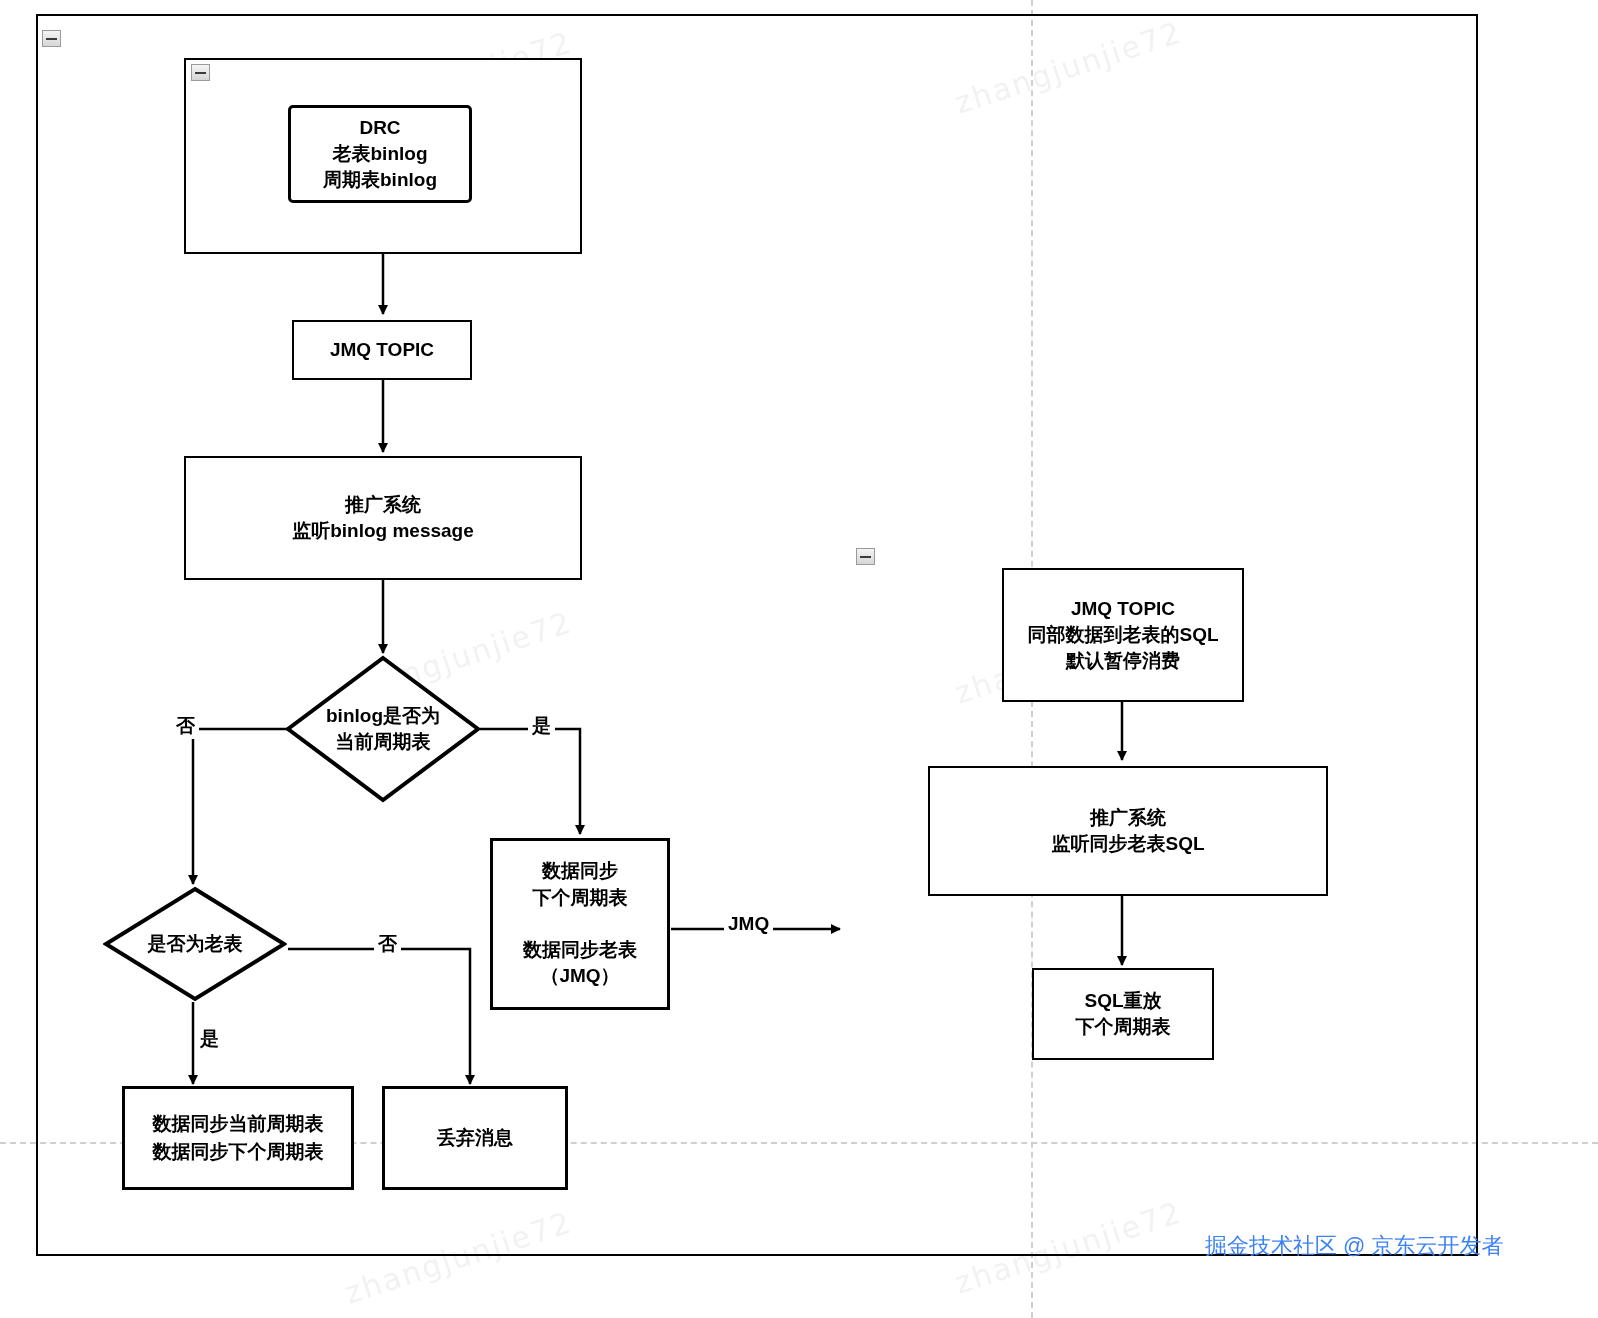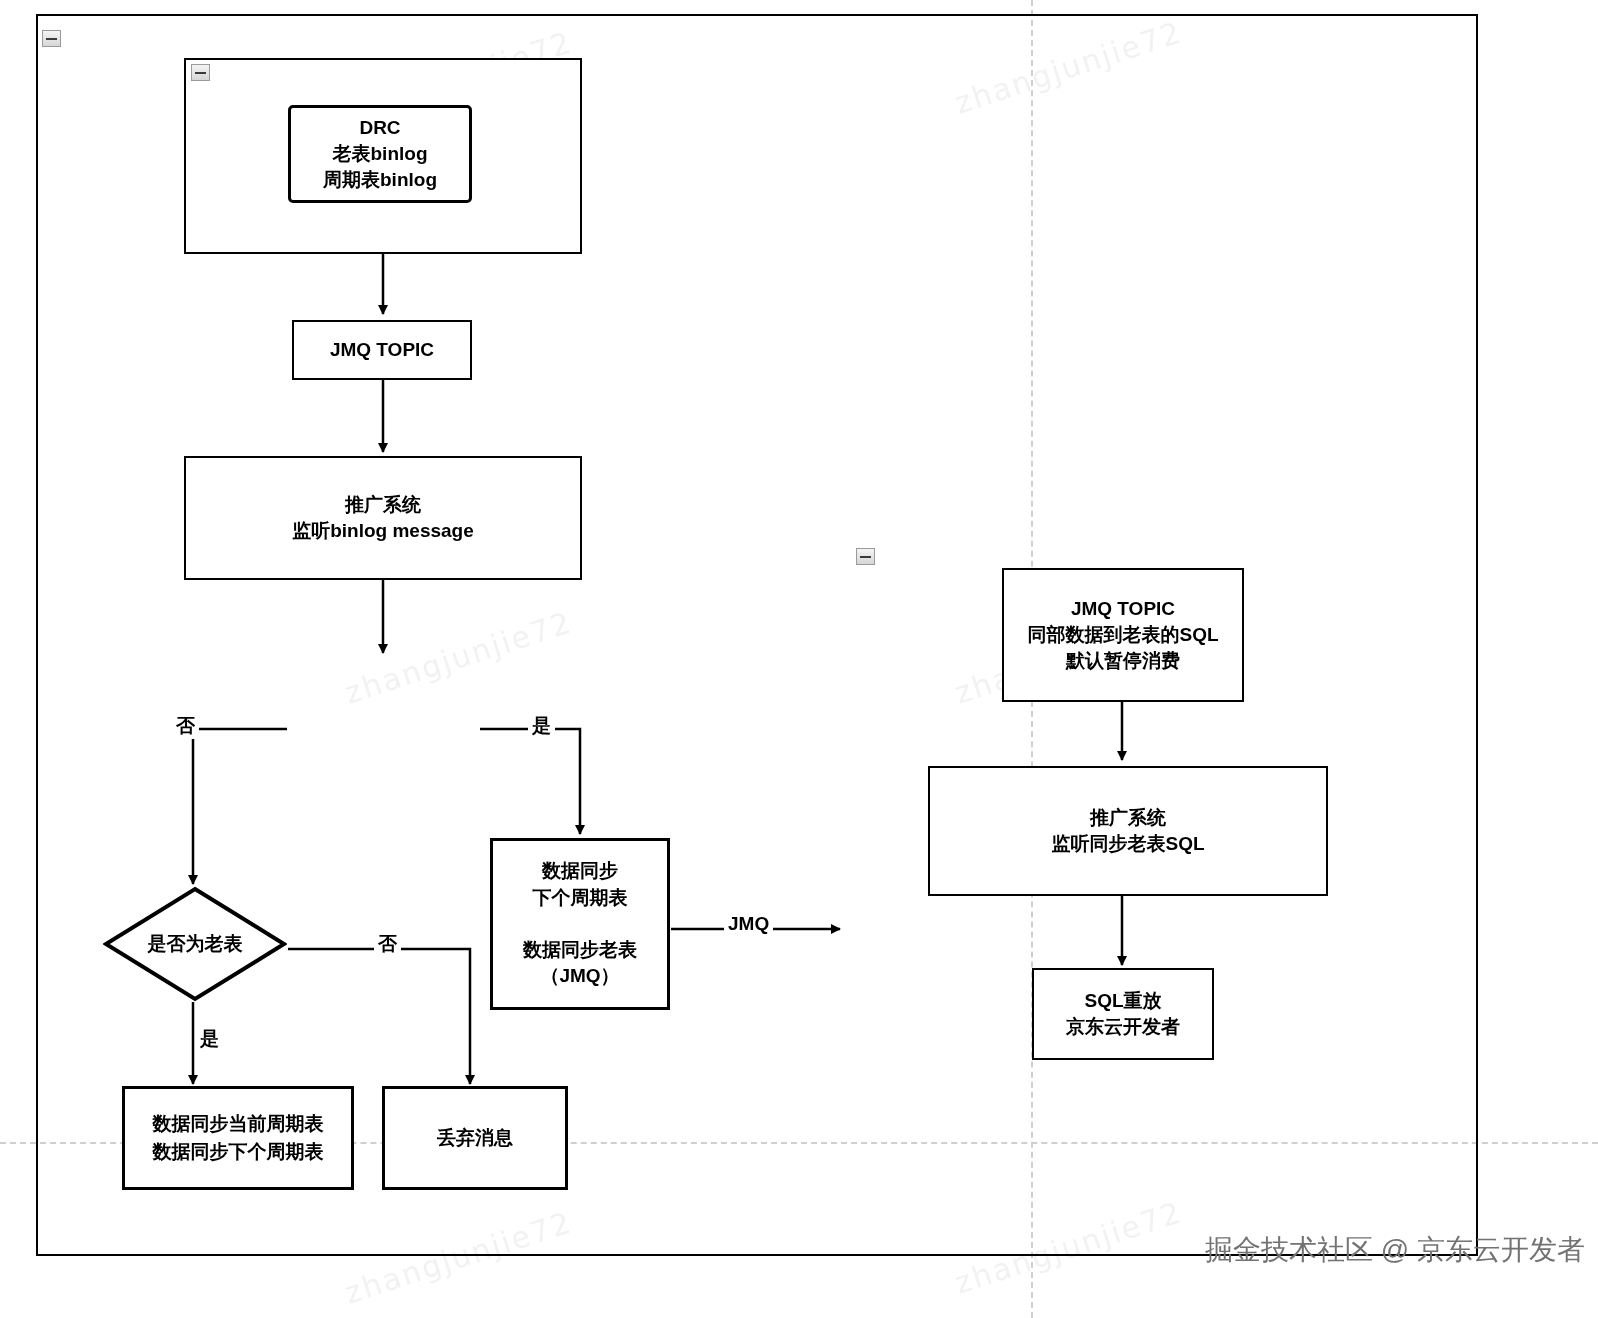--- a/index.html
+++ b/index.html
@@ -33,22 +33,22 @@
     color:#f2f2f2;
     font-size:30px;
     letter-spacing:2px;
     font-family:"DejaVu Sans",sans-serif;
     transform:rotate(-18deg);
     user-select:none;
     white-space:nowrap;
   }
   .wm-b{
     position:absolute;
-    color:#737373;
-    font-size:28px;
+    color:#3b82f6;
+    font-size:22px;
     white-space:nowrap;
     user-select:none;
   }
 
   
   .box{
     position:absolute;
     background:#ffffff;
     border:3px solid #000000;
     box-sizing:border-box;
@@ -202,20 +202,27 @@
 
   <div class="box rounded" style="left:288px;top:105px;width:184px;height:98px;">DRC
 老表binlog
 周期表binlog</div>
 
   <div class="box thin" style="left:292px;top:320px;width:180px;height:60px;">JMQ TOPIC</div>
 
   <div class="box thin" style="left:184px;top:456px;width:398px;height:124px;">推广系统
 监听binlog message</div>
 
+  <div class="diamond" style="left:285px;top:655px;width:196px;height:148px;">
+    <svg width="196" height="148" viewBox="0 0 196 148">
+      <polygon points="98,3 193,74 98,145 3,74" fill="#ffffff" stroke="#000000" stroke-width="4"></polygon>
+    </svg>
+    <span class="dlabel">binlog是否为
+当前周期表</span>
+  </div>
 
   <div class="diamond" style="left:103px;top:886px;width:184px;height:116px;">
     <svg width="184" height="116" viewBox="0 0 184 116">
       <polygon points="92,3 181,58 92,113 3,58" fill="#ffffff" stroke="#000000" stroke-width="4"></polygon>
     </svg>
     <span class="dlabel">是否为老表</span>
   </div>
 
   <div class="box" style="left:490px;top:838px;width:180px;height:172px;">数据同步
 下个周期表
@@ -237,17 +244,17 @@
   <span class="collapse-icon" style="left:856px;top:548px;"></span>
 
   <div class="box thin" style="left:1002px;top:568px;width:242px;height:134px;">JMQ TOPIC
 同部数据到老表的SQL
 默认暂停消费</div>
 
   <div class="box thin" style="left:928px;top:766px;width:400px;height:130px;">推广系统
 监听同步老表SQL</div>
 
   <div class="box thin" style="left:1032px;top:968px;width:182px;height:92px;">SQL重放
-京东云开发者</div>
+下个周期表</div>
 
   <div class="wm-b" style="left:1205px;top:1231px;">掘金技术社区 @ 京东云开发者</div>
 
 </div>
 
 </body></html>

